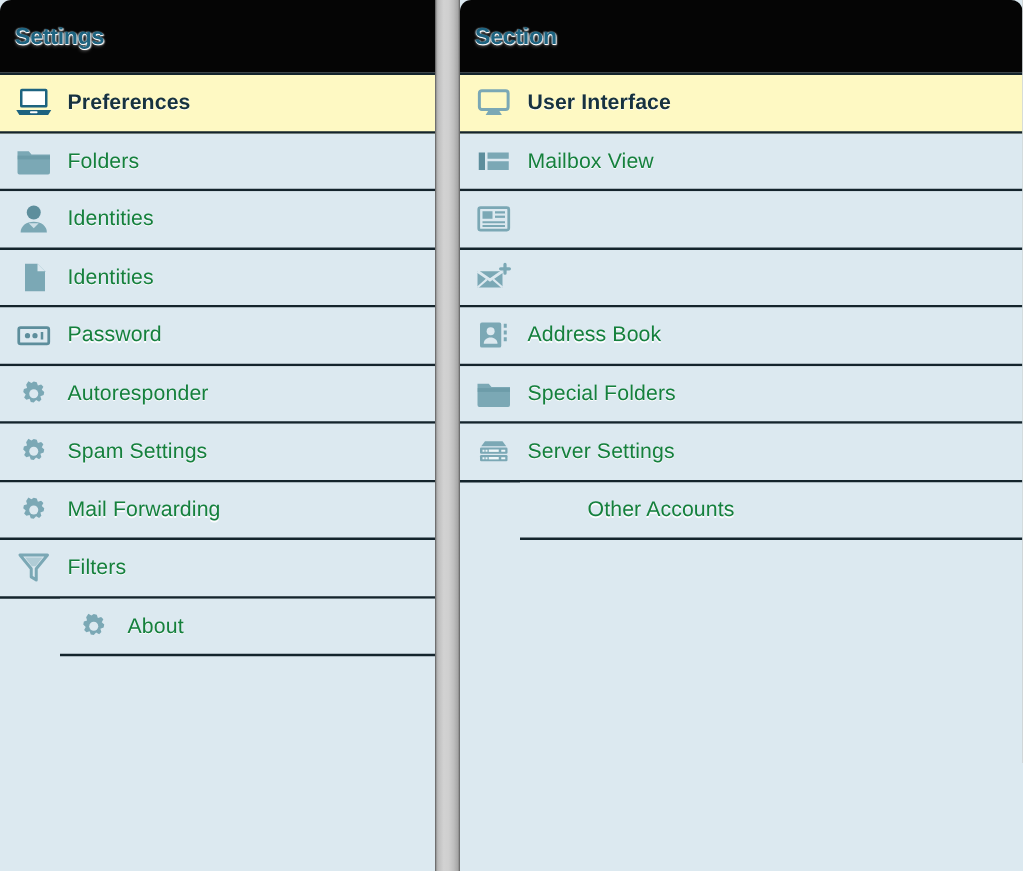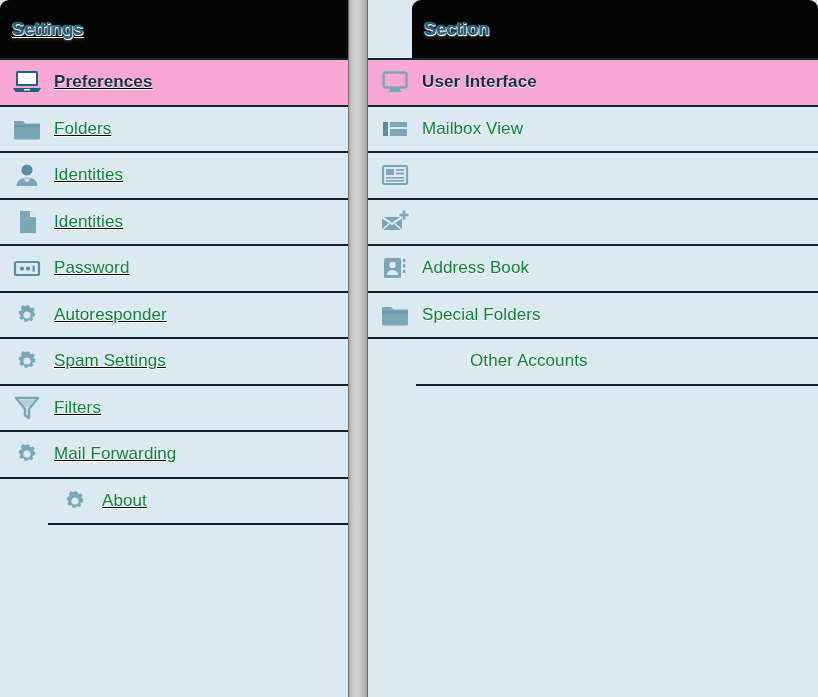--- a/index.html
+++ b/index.html
@@ -20,32 +20,32 @@
     display: flex;
   }
 
   
   .panel {
     position: relative;
     height: 697px;
     background: #dce9f0;
     overflow: hidden;
   }
-  .panel.left  { width: 348px; text-decoration: underline; }
+  .panel.left  { width: 348px; }
   .panel.right { width: 450px; }
 
   .panel-header {
     height: 58px;
     background: #050505;
     position: relative;
     display: flex;
     align-items: center;
   }
   .panel.left  .panel-header { border-top-left-radius: 9px; }
-  .panel.right .panel-header { border-top-left-radius: 9px; border-top-right-radius: 9px; margin-left: 44px; }
+  .panel.right .panel-header { border-top-left-radius: 9px; border-top-right-radius: 9px; }
 
   .panel-title {
     font-size: 18.5px;
     font-weight: bold;
     color: #1d6380;
     letter-spacing: -0.2px;
     padding-left: 12px;
     text-shadow:
        0 1px 0 #ffffff,
        1px 1px 1px rgba(255,255,255,0.85),
@@ -63,21 +63,21 @@
     height: 46.5px;
     display: flex;
     align-items: center;
     background: #dce9f0;
     border-bottom: 2px solid #14242c;
     position: relative;
   }
   .row:last-child { border-bottom: 2px solid #14242c; margin-left: 48px; }
 
   .row.selected {
-    background: #f9a8d4;
+    background: #fef9c3;
   }
 
   .row-icon {
     width: 54px;
     min-width: 54px;
     height: 46px;
     display: flex;
     align-items: center;
     justify-content: center;
   }
@@ -196,34 +196,34 @@
             <svg width="30" height="26" viewBox="0 0 30 26">
               <path fill="#7ba8b5" d="M15 3.2l2.4.5.9 2.6 2.6-.8 1.8 1.8-1.3 2.4 2 1.9-.5 2.4-2.6.9.8 2.6-1.8 1.8-2.4-1.3-1.9 2-2.4-.5-.9-2.6-2.6.8-1.8-1.8 1.3-2.4-2-1.9.5-2.4 2.6-.9-.8-2.6L10.7 3l2.4 1.3z"></path>
               <circle cx="15" cy="13" r="3.6" fill="#dce9f0"></circle>
             </svg>
           </span>
           <span class="row-label">Spam Settings</span>
         </div>
         <div class="row">
           <span class="row-icon">
             <svg width="30" height="26" viewBox="0 0 30 26">
+              <path fill="#7ba8b5" d="M15 3.2l2.4.5.9 2.6 2.6-.8 1.8 1.8-1.3 2.4 2 1.9-.5 2.4-2.6.9.8 2.6-1.8 1.8-2.4-1.3-1.9 2-2.4-.5-.9-2.6-2.6.8-1.8-1.8 1.3-2.4-2-1.9.5-2.4 2.6-.9-.8-2.6L10.7 3l2.4 1.3z"></path>
+              <circle cx="15" cy="13" r="3.6" fill="#dce9f0"></circle>
+            </svg>
+          </span>
+          <span class="row-label">Mail Forwarding</span>
+        </div>
+        <div class="row">
+          <span class="row-icon">
+            <svg width="30" height="26" viewBox="0 0 30 26">
               <path d="M4 3h22l-9 11v9l-4-2.5V14z" fill="none" stroke="#7ba8b5" stroke-width="2.4" stroke-linejoin="round"></path>
               <path d="M8 5h14l-5.5 7h-3z" fill="#7ba8b5" opacity="0.45"></path>
             </svg>
           </span>
           <span class="row-label">Filters</span>
-        </div>
-        <div class="row">
-          <span class="row-icon">
-            <svg width="30" height="26" viewBox="0 0 30 26">
-              <path fill="#7ba8b5" d="M15 3.2l2.4.5.9 2.6 2.6-.8 1.8 1.8-1.3 2.4 2 1.9-.5 2.4-2.6.9.8 2.6-1.8 1.8-2.4-1.3-1.9 2-2.4-.5-.9-2.6-2.6.8-1.8-1.8 1.3-2.4-2-1.9.5-2.4 2.6-.9-.8-2.6L10.7 3l2.4 1.3z"></path>
-              <circle cx="15" cy="13" r="3.6" fill="#dce9f0"></circle>
-            </svg>
-          </span>
-          <span class="row-label">Mail Forwarding</span>
         </div>
         <div class="row">
           <span class="row-icon">
             <svg width="30" height="26" viewBox="0 0 30 26">
               <path fill="#7ba8b5" d="M15 3.2l2.4.5.9 2.6 2.6-.8 1.8 1.8-1.3 2.4 2 1.9-.5 2.4-2.6.9.8 2.6-1.8 1.8-2.4-1.3-1.9 2-2.4-.5-.9-2.6-2.6.8-1.8-1.8 1.3-2.4-2-1.9.5-2.4 2.6-.9-.8-2.6L10.7 3l2.4 1.3z"></path>
               <circle cx="15" cy="13" r="3.6" fill="#dce9f0"></circle>
             </svg>
           </span>
           <span class="row-label">About</span>
         </div>
@@ -295,20 +295,38 @@
         <div class="row">
           <span class="row-icon">
             <svg width="30" height="26" viewBox="0 0 30 26">
               <path d="M2 5h9l2.2 2.6H28V22a1.5 1.5 0 0 1-1.5 1.5H3.5A1.5 1.5 0 0 1 2 22z" fill="#7ba8b5"></path>
               <rect x="2" y="8.5" width="26" height="3" fill="#5d8e9c" opacity="0.45"></rect>
             </svg>
           </span>
           <span class="row-label">Special Folders</span>
         </div>
         <div class="row">
+          <span class="row-icon">
+            <svg width="30" height="26" viewBox="0 0 30 26">
+              <path d="M8 5h14l3 4H5z" fill="#7ba8b5"></path>
+              <rect x="4" y="10" width="22" height="5" rx="1" fill="#7ba8b5"></rect>
+              <rect x="4" y="16" width="22" height="5" rx="1" fill="#7ba8b5"></rect>
+              <rect x="11" y="11.6" width="8" height="1.9" fill="#eef6f9"></rect>
+              <rect x="11" y="17.6" width="8" height="1.9" fill="#eef6f9"></rect>
+              <rect x="6" y="11.8" width="1.6" height="1.6" fill="#eef6f9"></rect>
+              <rect x="8.4" y="11.8" width="1.6" height="1.6" fill="#eef6f9"></rect>
+              <rect x="6" y="17.8" width="1.6" height="1.6" fill="#eef6f9"></rect>
+              <rect x="8.4" y="17.8" width="1.6" height="1.6" fill="#eef6f9"></rect>
+              <rect x="21" y="11.8" width="3.2" height="1.6" fill="#eef6f9"></rect>
+              <rect x="21" y="17.8" width="3.2" height="1.6" fill="#eef6f9"></rect>
+            </svg>
+          </span>
+          <span class="row-label">Server Settings</span>
+        </div>
+        <div class="row">
           <span class="row-icon"></span>
           <span class="row-label">Other Accounts</span>
         </div>
       </div>
     <div class="list-filler"></div>
   </div>
 
 </div>
 
 </body></html>

